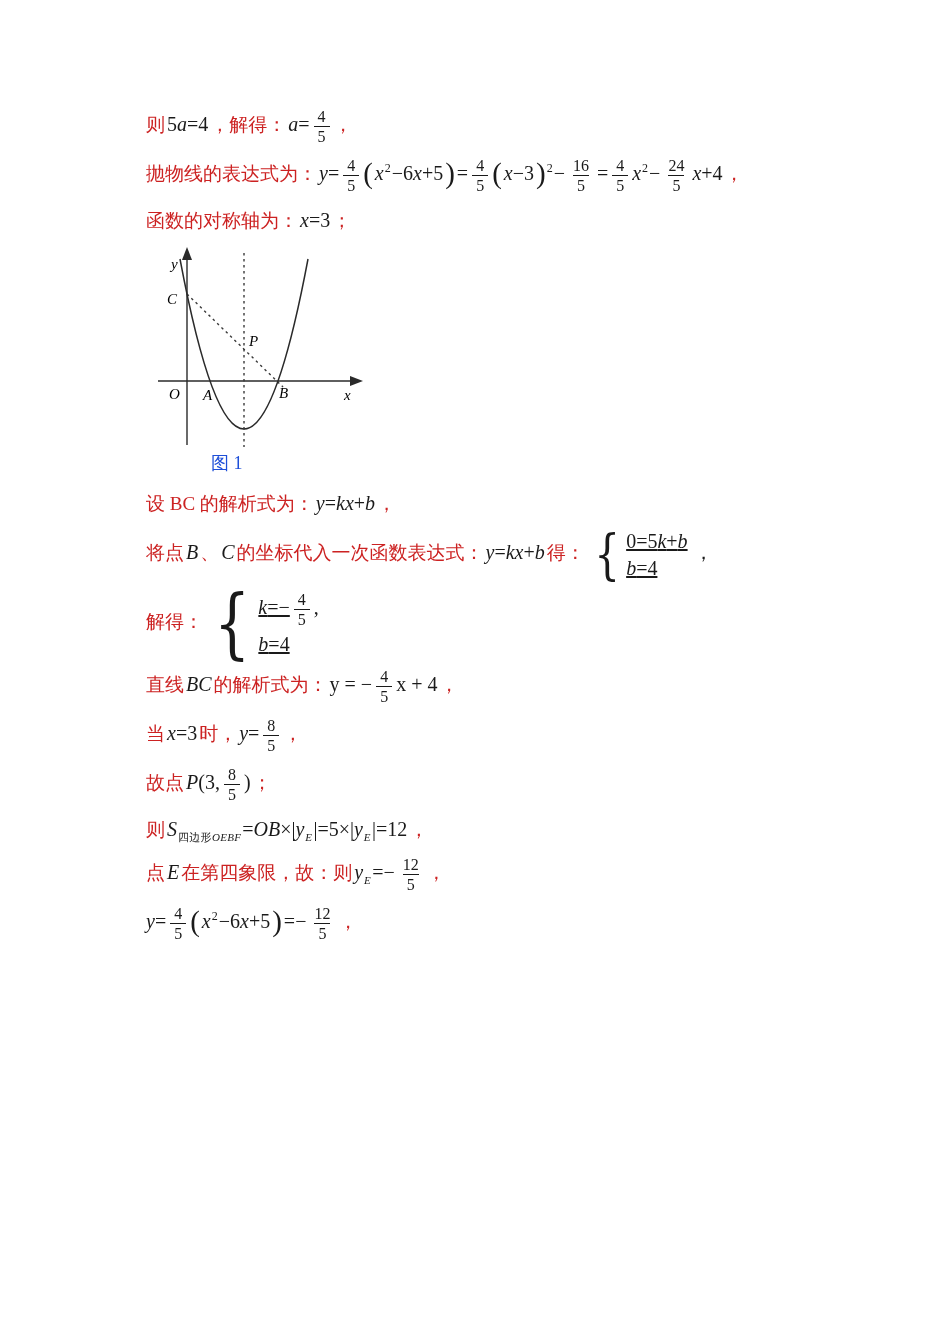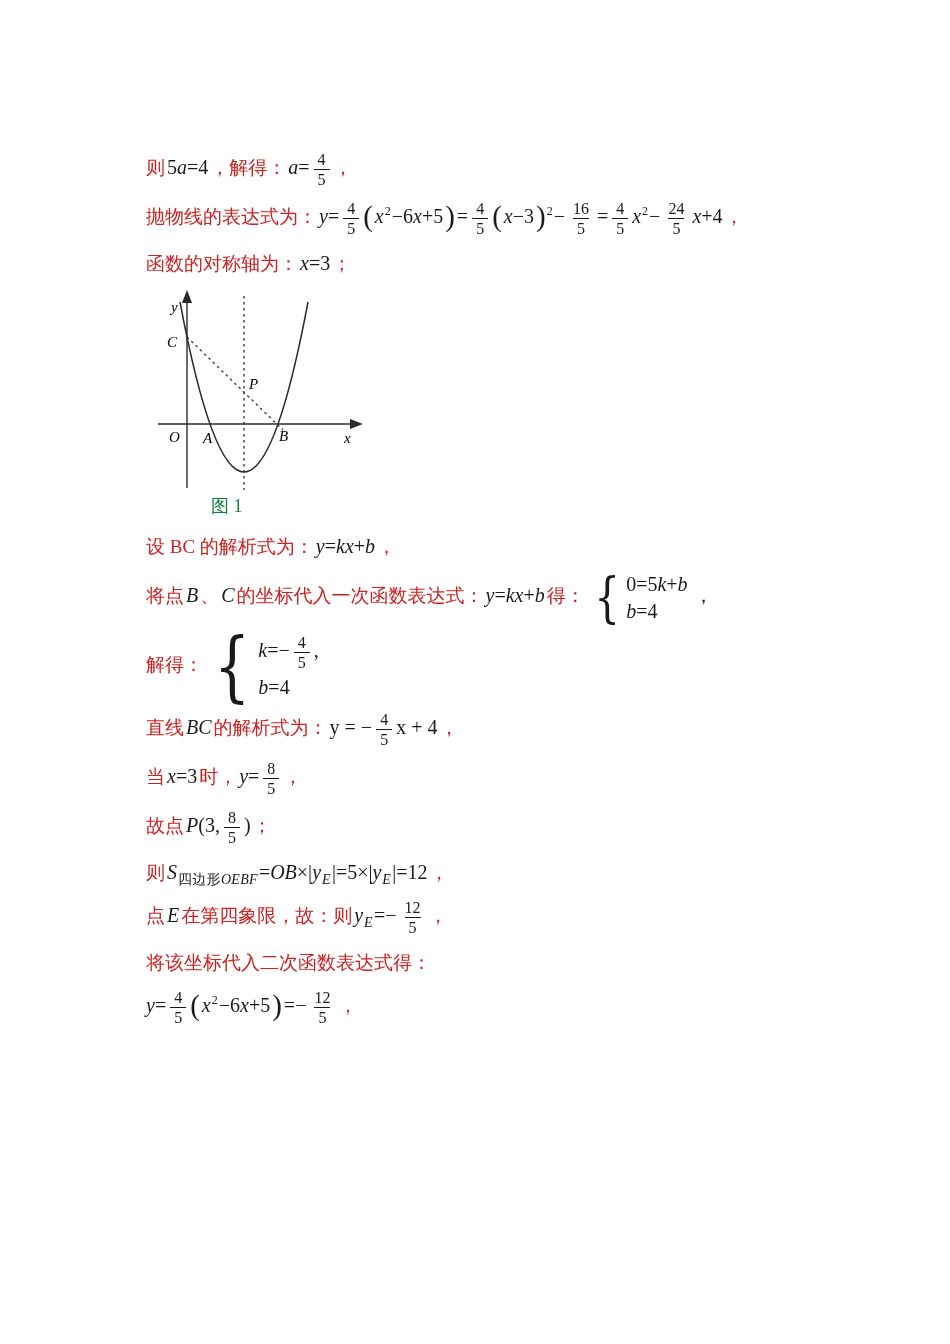--- a/index.html
+++ b/index.html
@@ -1,44 +1,44 @@
 <!DOCTYPE html>
 <html><head>
 <meta charset="utf-8">
 <style>
   html,body{margin:0;padding:0;}
   body{
     width:950px;height:1344px;background:#ffffff;overflow:hidden;
     font-family:"Liberation Serif","DejaVu Serif",serif;color:#1a1a1a;
   }
-  .doc{padding:108px 60px 0 145px;margin-top:43px;}
+  .doc{padding:108px 60px 0 145px;}
   .line{
     min-height:28px;line-height:28px;font-size:20px;margin-bottom:12px;
     white-space:nowrap;
   }
   .cn{color:#cc2222;font-size:19px;margin:0 1px;}
   .math{color:#1a1a1a;margin:0 1px;}
   .math i{font-family:"Liberation Serif","DejaVu Serif",serif;}
   .up{font-style:normal;}
   .frac{
     display:inline-flex;flex-direction:column;align-items:center;
     vertical-align:middle;margin:0 3px;line-height:17px;font-size:16px;
   }
   .frac .num{padding:0 4px 1px;}
   .frac .den{border-top:1.2px solid #1a1a1a;padding:1px 4px 0;}
   sup.sp{font-size:12px;line-height:0;}
-  sub.sb{font-size:14px;line-height:0;letter-spacing:0.3px;}
+  sub.sb{font-size:11px;line-height:0;letter-spacing:0.3px;}
   .bigp{font-size:29px;vertical-align:-3px;line-height:0;margin:0 1px;font-weight:300;}
   .system{display:inline-flex;align-items:center;vertical-align:middle;margin:0 4px;}
   .brace{line-height:0.85;display:inline-block;font-family:"DejaVu Serif",serif;
          transform:scaleX(0.75);transform-origin:center;font-weight:300;}
   .syscol{display:inline-flex;flex-direction:column;gap:5px;margin-left:1px;}
-  .sysrow{line-height:22px;min-height:22px;}
+  .sysrow{line-height:22px;min-height:22px;text-decoration:underline;}
   .figure{margin:4px 0 14px 10px;width:230px;}
-  .figcap{font-size:18px;color:#15803d;padding-left:56px;line-height:24px;}
+  .figcap{font-size:18px;color:#1d4ed8;padding-left:56px;line-height:24px;}
 </style>
 </head>
 <body>
 
 <div class="doc">
 
   <div id="linesTop">
       <div class="line"><span class="cn">则</span><span class="math">5<i>a</i>=4</span><span class="cn">，解得：</span><span class="math"><i>a</i>=</span><span class="frac">
           <span class="num">4</span>
           <span class="den">5</span>
@@ -116,21 +116,20 @@
         </span><span class="cn">，</span></div>
       <div class="line"><span class="cn">故点</span><span class="math"><i>P</i>(3,</span><span class="frac">
           <span class="num">8</span>
           <span class="den">5</span>
         </span><span class="math">)</span><span class="cn">；</span></div>
       <div class="line"><span class="cn">则</span><span class="math"><i>S</i></span><sub class="sb">四边形<i>OEBF</i></sub><span class="math">=<i>OB</i>×|<i>y</i></span><sub class="sb"><i>E</i></sub><span class="math">|=5×|<i>y</i></span><sub class="sb"><i>E</i></sub><span class="math">|=12</span><span class="cn">，</span></div>
       <div class="line"><span class="cn">点</span><span class="math"><i>E</i></span><span class="cn">在第四象限，故：则</span><span class="math"><i>y</i></span><sub class="sb"><i>E</i></sub><span class="math">=−</span><span class="frac">
           <span class="num">12</span>
           <span class="den">5</span>
         </span><span class="cn">，</span></div>
-      <div class="line"><span class="cn">将该坐标代入二次函数表达式得：</span></div>
       <div class="line"><span class="math"><i>y</i>=</span><span class="frac">
           <span class="num">4</span>
           <span class="den">5</span>
         </span><span class="bigp">(</span><span class="math"><i>x</i></span><sup class="sp">2</sup><span class="math">−6<i>x</i>+5</span><span class="bigp">)</span><span class="math">=−</span><span class="frac">
           <span class="num">12</span>
           <span class="den">5</span>
         </span><span class="cn">，</span></div>
     </div>
 
 </div>

